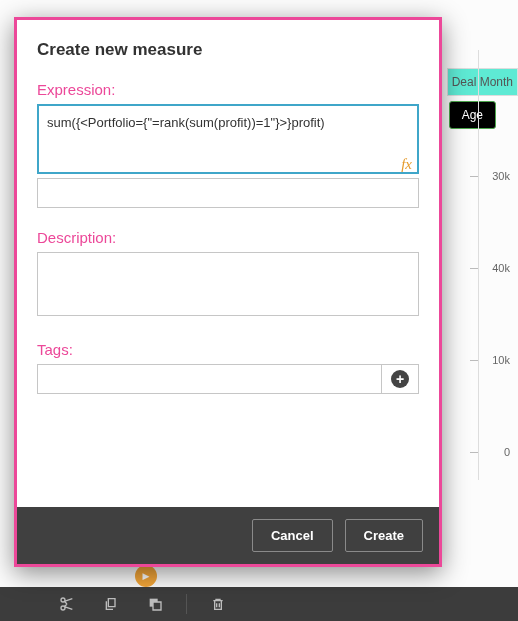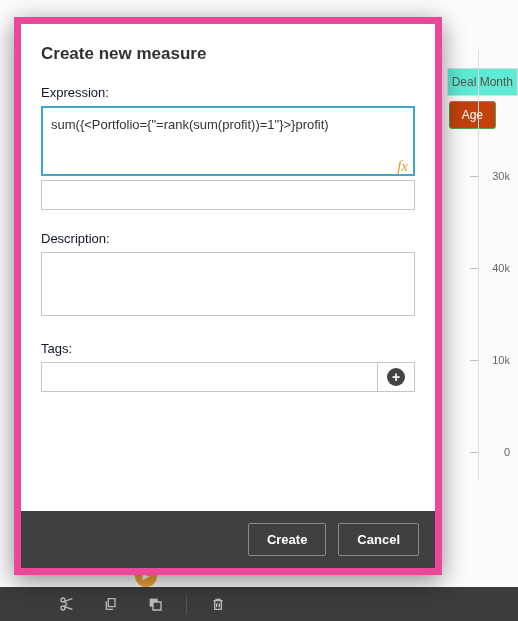--- a/index.html
+++ b/index.html
@@ -5,36 +5,36 @@
   * { box-sizing: border-box; margin: 0; padding: 0; }
   html, body { width: 518px; height: 621px; overflow: hidden; font-family: Arial, Helvetica, sans-serif; }
   body { background: #f5f5f5; position: relative; }
 
   
   .bg { position: absolute; inset: 0; background: #fcfcfc; }
   .bg .panel-right { position: absolute; right: 0; top: 50px; width: 40px; height: 430px; border-left: 1px solid #ddd; }
   .bg .tick { position: absolute; right: 8px; font-size: 11px; color: #666; }
   .bg .tline { position: absolute; right: 40px; width: 8px; height: 1px; background: #bbb; }
   .bg .deal { position: absolute; right: 0; top: 68px; font-size: 12px; color: #555; padding: 6px 4px; border: 1px solid #ddd; background: #5eead4; }
-  .bg .age-btn { position: absolute; right: 22px; top: 101px; background: #c2410c; color: #fff; font-size: 12px; padding: 6px 12px; border-radius: 3px; border: 1px solid #4ca64c; }
+  .bg .age-btn { position: absolute; right: 22px; top: 101px; background: #000000; color: #fff; font-size: 12px; padding: 6px 12px; border-radius: 3px; border: 1px solid #4ca64c; }
   .bg .orange-dot { position: absolute; left: 135px; top: 565px; width: 22px; height: 22px; border-radius: 50%; background: #f2a538; display: flex; align-items: center; justify-content: center; color: #fff; font-size: 10px; }
   .bg .orange-dot::after { content: "▶"; font-size: 9px; }
 
   
   .toolbar { position: absolute; left: 0; right: 0; bottom: 0; height: 34px; background: #3c3c3c; display: flex; align-items: center; padding-left: 50px; gap: 10px; }
   .toolbar .tbtn { width: 34px; height: 34px; display: flex; align-items: center; justify-content: center; color: #bdbdbd; cursor: pointer; }
   .toolbar .tbtn svg { width: 16px; height: 16px; }
   .toolbar .sep { width: 1px; height: 20px; background: #555; margin: 0 4px; }
 
   
   .overlay { position: absolute; inset: 0; }
-  .modal { position: absolute; left: 14px; top: 17px; width: 428px; background: #fff; border: 7px solid #ec4899; box-shadow: 0 6px 24px rgba(0,0,0,0.45); }
+  .modal { position: absolute; left: 14px; top: 17px; width: 428px; background: #fff; border: 3px solid #ec4899; box-shadow: 0 6px 24px rgba(0,0,0,0.45); }
   .modal-body { padding: 20px 20px 10px 20px; min-height: 487px; }
   .modal-title { font-size: 17px; font-weight: 700; color: #323232; margin-bottom: 18px; }
-  .lbl { font-size: 13px; color: #0f172a; margin-bottom: 6px; margin-top: 21px; }
+  .lbl { font-size: 15px; color: #ec4899; margin-bottom: 6px; margin-top: 21px; }
   .lbl:first-of-type { margin-top: 0; }
 
   .expr-wrap { position: relative; }
   .expr { width: 100%; height: 70px; border: 2px solid #3fa6c9; background: #fff; font-size: 13px; font-family: Arial, sans-serif; color: #333; padding: 8px 28px 8px 8px; resize: none; outline: none; line-height: 1.35; }
   .fx { position: absolute; right: 7px; bottom: 5px; color: #e59b2c; font-style: italic; font-weight: 400; font-size: 15px; font-family: Georgia, serif; cursor: pointer; }
 
   .txt { width: 100%; border: 1px solid #c6c6c6; background: #fff; font-size: 13px; color: #333; padding: 6px 8px; outline: none; }
   .txt.name { height: 30px; }
   .txt.desc { height: 64px; resize: none; }
 
@@ -109,17 +109,17 @@
 
       <div class="lbl">Tags:</div>
       <div class="tags-row">
         <input class="txt" type="text" value="" style="">
         <div class="add-tag">
           <span class="plus">+</span>
         </div>
       </div>
     </div>
     <div class="modal-footer">
+      <button>Cancel</button>
       <button>Create</button>
-      <button>Cancel</button>
     </div>
   </div>
 </div>
 
 </body></html>

